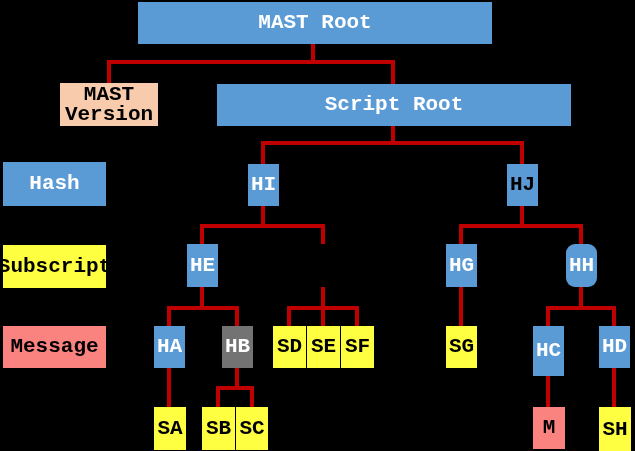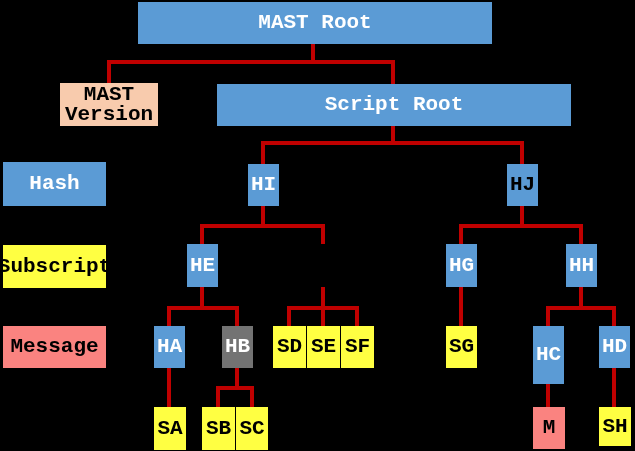--- a/index.html
+++ b/index.html
@@ -66,30 +66,30 @@
 
   <div class="node t-hash" style="left: 3px; top: 162px; width: 103px; height: 44px; background: rgb(91, 155, 213); color: rgb(255, 255, 255);">Hash</div>
   <div class="node t-subscript" style="left: 3px; top: 245px; width: 103px; height: 43px; background: rgb(255, 255, 66); color: rgb(0, 0, 0);">Subscript</div>
   <div class="node t-message" style="left: 3px; top: 326px; width: 103px; height: 42px; background: rgb(250, 131, 128); color: rgb(0, 0, 0);">Message</div>
 
   <div class="node t-hash" style="left: 248px; top: 164px; width: 31px; height: 42px; background: rgb(91, 155, 213); color: rgb(255, 255, 255);">HI</div>
   <div class="node t-hash" style="left: 507px; top: 164px; width: 31px; height: 42px; background: rgb(91, 155, 213); color: #000000;">HJ</div>
 
   <div class="node t-hash" style="left: 187px; top: 244px; width: 31px; height: 43px; background: rgb(91, 155, 213); color: rgb(255, 255, 255);">HE</div>
   <div class="node t-hash" style="left: 446px; top: 244px; width: 31px; height: 43px; background: rgb(91, 155, 213); color: rgb(255, 255, 255);">HG</div>
-  <div class="node t-hash" style="left: 566px; top: 244px; width: 31px; height: 43px; background: rgb(91, 155, 213); color: rgb(255, 255, 255);">HH</div>
+  <div class="node t-hash" style="left: 566px; top: 244px; width: 31px; height: 43px; background: rgb(91, 155, 213); color: rgb(255, 255, 255); border-radius: 9px;">HH</div>
 
   <div class="node t-hash" style="left: 154px; top: 326px; width: 31px; height: 42px; background: rgb(91, 155, 213); color: rgb(255, 255, 255);">HA</div>
   <div class="node t-hash" style="left: 222px; top: 326px; width: 31px; height: 42px; background: #737373; color: rgb(255, 255, 255);">HB</div>
   <div class="node t-subscript" style="left: 273px; top: 326px; width: 33px; height: 42px; background: rgb(255, 255, 66); color: rgb(0, 0, 0);">SD</div>
   <div class="node t-subscript" style="left: 307px; top: 326px; width: 33px; height: 42px; background: rgb(255, 255, 66); color: rgb(0, 0, 0);">SE</div>
   <div class="node t-subscript" style="left: 341px; top: 326px; width: 33px; height: 42px; background: rgb(255, 255, 66); color: rgb(0, 0, 0);">SF</div>
   <div class="node t-subscript" style="left: 446px; top: 326px; width: 31px; height: 42px; background: rgb(255, 255, 66); color: rgb(0, 0, 0);">SG</div>
-  <div class="node t-hash" style="left: 533px; top: 326px; width: 31px; height: 58px; background: rgb(91, 155, 213); color: rgb(255, 255, 255);">HC</div>
+  <div class="node t-hash" style="left: 533px; top: 326px; width: 31px; height: 50px; background: rgb(91, 155, 213); color: rgb(255, 255, 255);">HC</div>
   <div class="node t-hash" style="left: 599px; top: 326px; width: 31px; height: 42px; background: rgb(91, 155, 213); color: rgb(255, 255, 255);">HD</div>
 
   <div class="node t-subscript" style="left: 154px; top: 407px; width: 32px; height: 43px; background: rgb(255, 255, 66); color: rgb(0, 0, 0);">SA</div>
   <div class="node t-subscript" style="left: 202px; top: 407px; width: 33px; height: 43px; background: rgb(255, 255, 66); color: rgb(0, 0, 0);">SB</div>
   <div class="node t-subscript" style="left: 236px; top: 407px; width: 32px; height: 43px; background: rgb(255, 255, 66); color: rgb(0, 0, 0);">SC</div>
   <div class="node t-message" style="left: 533px; top: 407px; width: 32px; height: 42px; background: rgb(250, 131, 128); color: rgb(0, 0, 0);">M</div>
-  <div class="node t-subscript" style="left: 599px; top: 407px; width: 32px; height: 39px; background: rgb(255, 255, 66); color: rgb(0, 0, 0);">SH</div>
+  <div class="node t-subscript" style="left: 599px; top: 407px; width: 32px; height: 45px; background: rgb(255, 255, 66); color: rgb(0, 0, 0);">SH</div>
 
 </div>
 
 </body></html>

